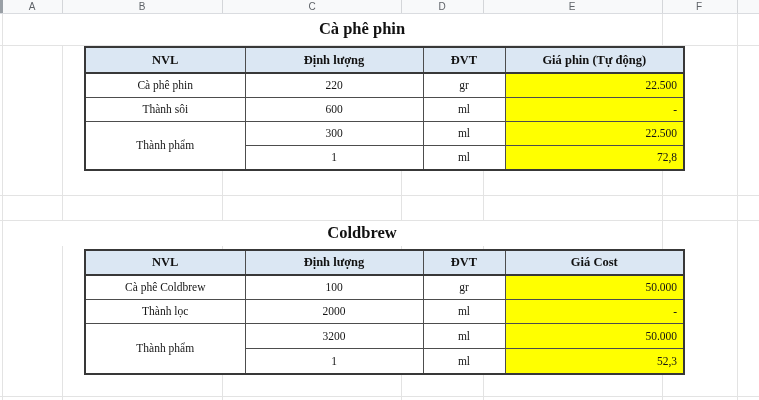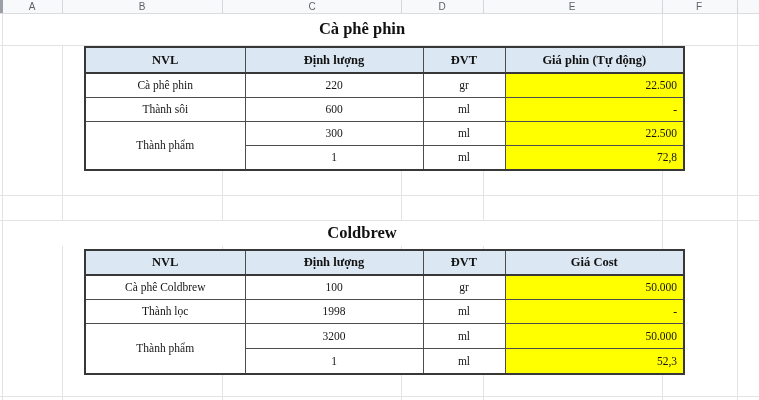--- a/index.html
+++ b/index.html
@@ -136,21 +136,21 @@
       <th>Giá Cost</th>
     </tr>
     <tr style="height:24px">
       <td>Cà phê Coldbrew</td>
       <td>100</td>
       <td>gr</td>
       <td class="cost">50.000</td>
     </tr>
     <tr style="height:24px">
       <td>Thành lọc</td>
-      <td>1998</td>
+      <td>2000</td>
       <td>ml</td>
       <td class="cost">-</td>
     </tr>
     <tr style="height:25px">
       <td rowspan="2">Thành phẩm</td>
       <td>3200</td>
       <td>ml</td>
       <td class="cost">50.000</td>
     </tr>
     <tr style="height:26px">

